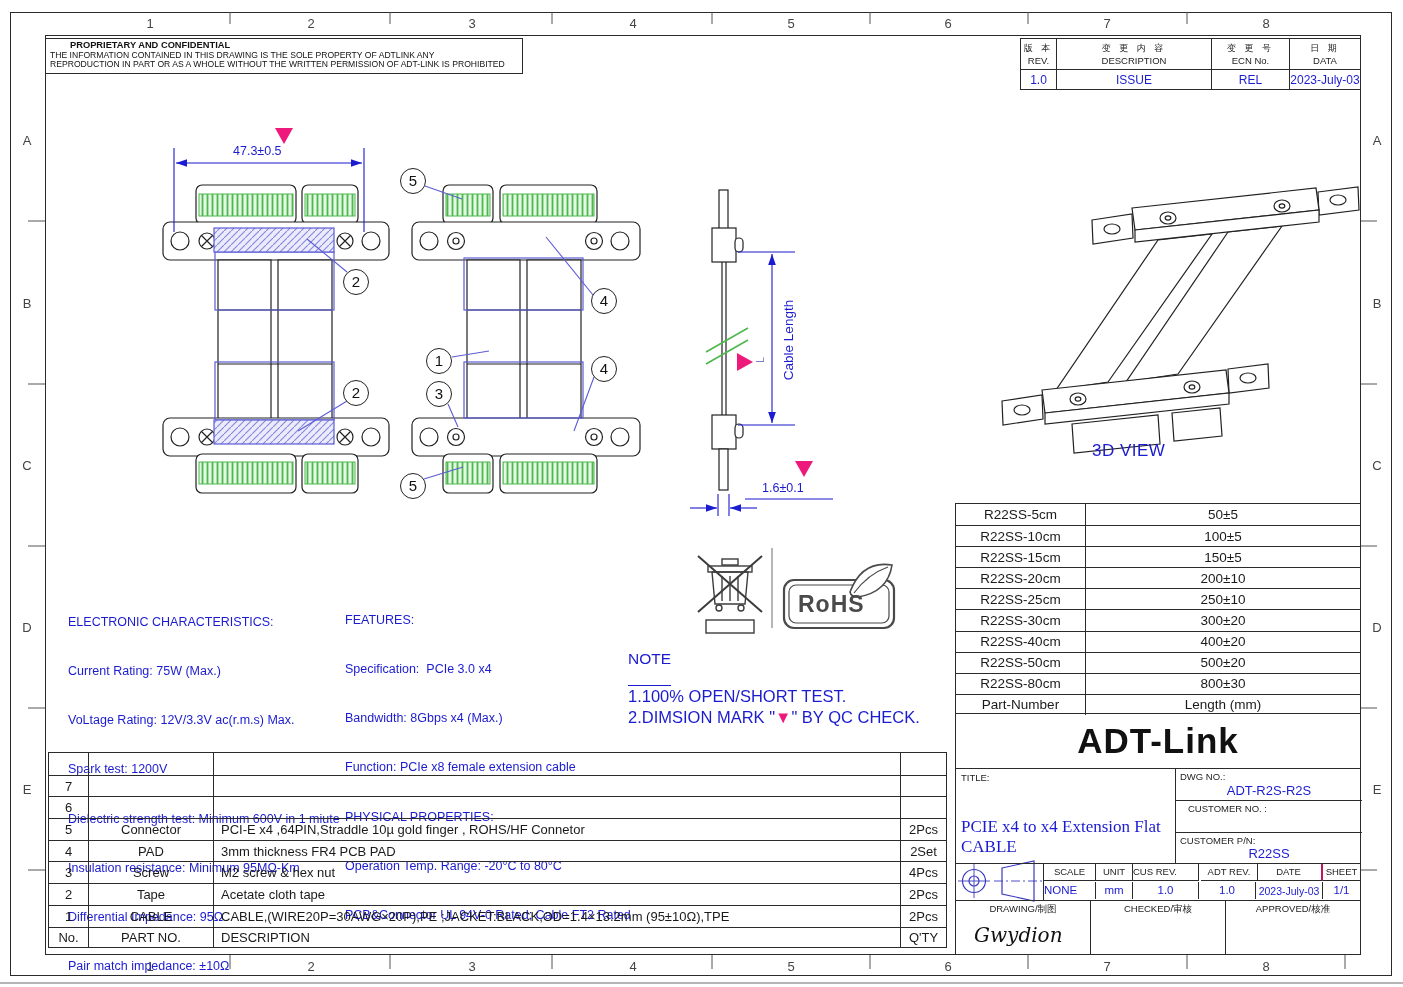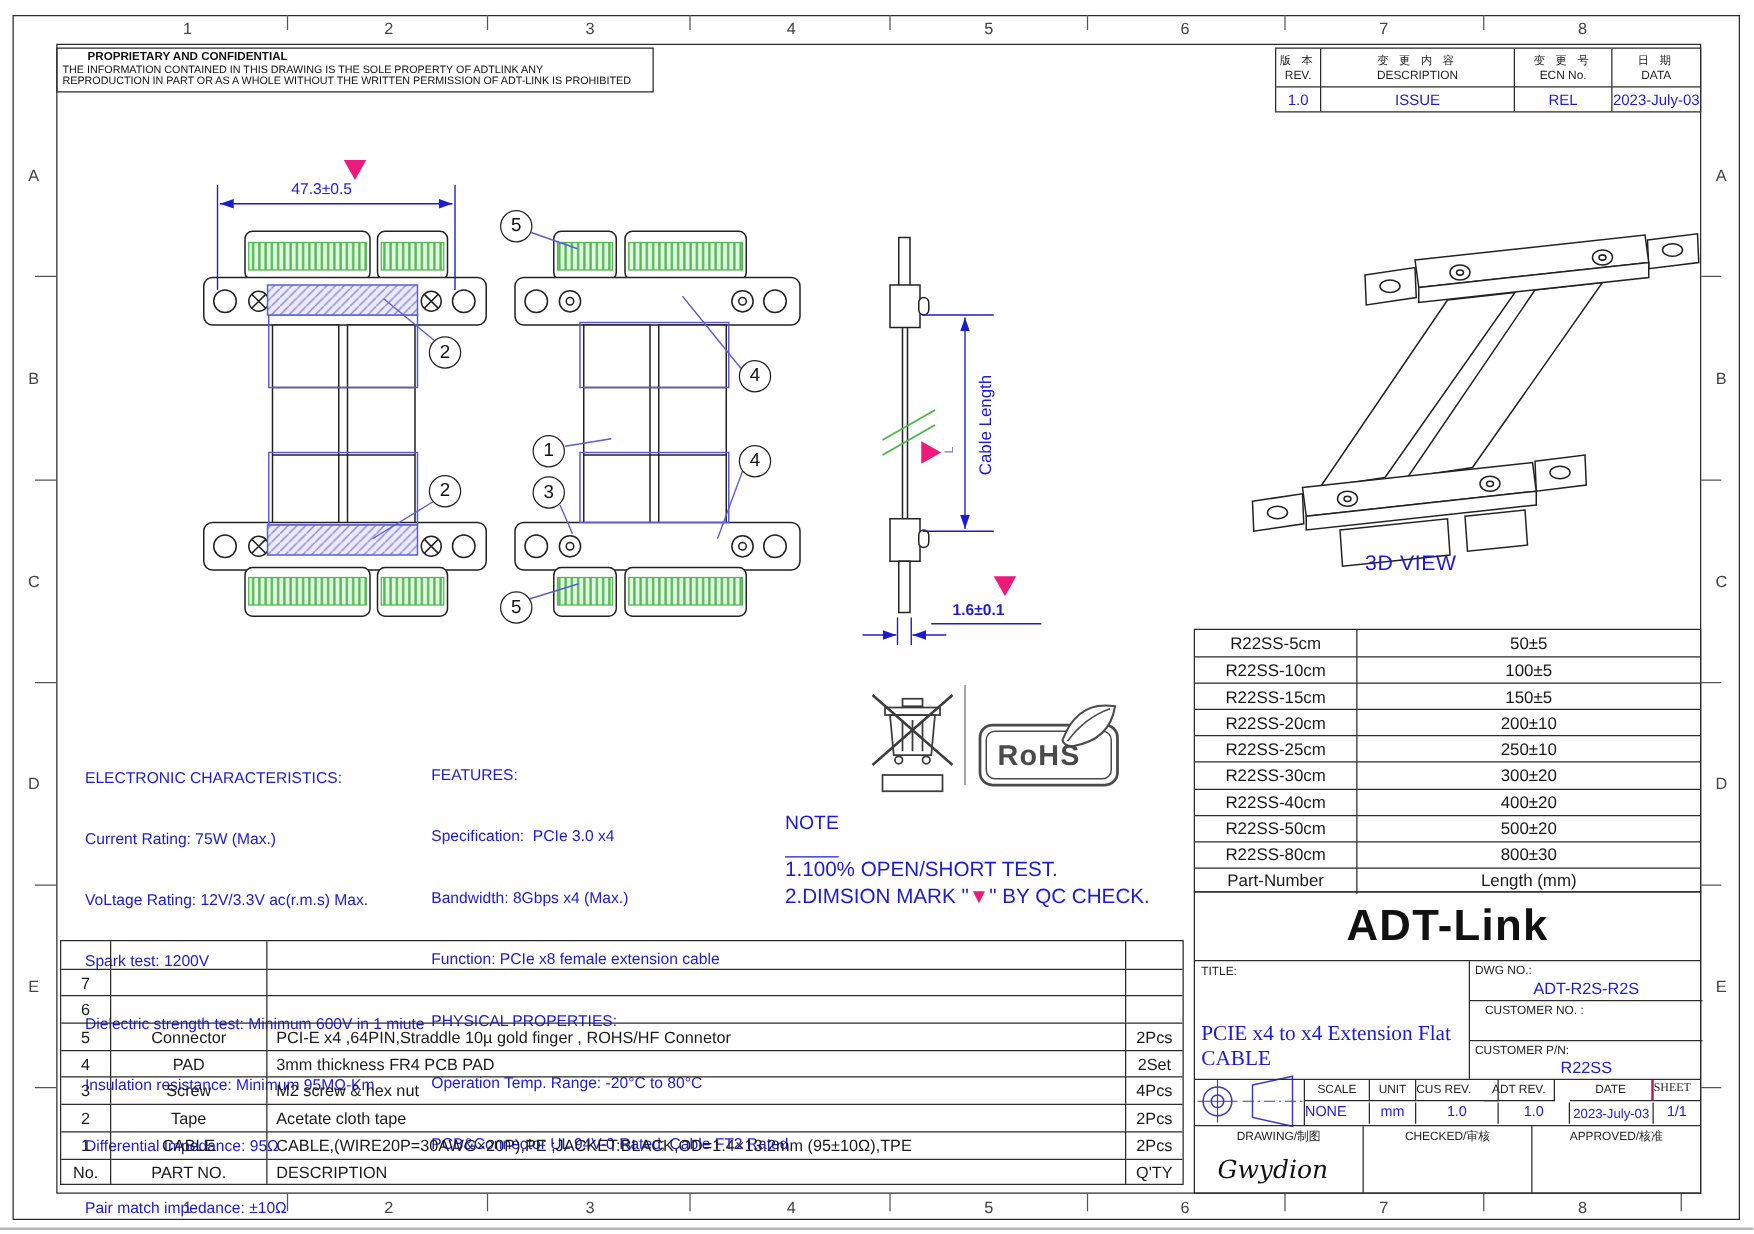--- a/index.html
+++ b/index.html
@@ -299,21 +299,21 @@
   <div class="balloon" style="left:343px;top:269px;">2</div>
   <div class="balloon" style="left:343px;top:380px;">2</div>
   <div class="balloon" style="left:400px;top:168px;">5</div>
   <div class="balloon" style="left:591px;top:288px;">4</div>
   <div class="balloon" style="left:426px;top:348px;">1</div>
   <div class="balloon" style="left:426px;top:381px;">3</div>
   <div class="balloon" style="left:591px;top:356px;">4</div>
   <div class="balloon" style="left:400px;top:473px;">5</div>
 
   <div class="dimtxt" style="left:233px;top:144px;">47.3±0.5</div>
-  <div class="dimtxt" style="left:762px;top:481px;font-weight:bold;">1.6±0.1</div>
+  <div class="dimtxt" style="left:762px;top:481px;">1.6±0.1</div>
   <div class="dimtxt rot" style="left:788px;top:340px;font-size:13.5px;">Cable Length</div>
   <div class="lmark rot" style="left:760px;top:360px;">L</div>
   <div class="v3d" style="left:1092px;top:441px;">3D VIEW</div>
   <div class="rohs-text" style="left:798px;top:591px;">RoHS</div>
 
   <div class="prop">
     <div class="t">PROPRIETARY AND CONFIDENTIAL</div>
     <div>THE INFORMATION CONTAINED IN THIS DRAWING IS THE SOLE PROPERTY OF ADTLINK ANY</div>
     <div>REPRODUCTION IN PART OR AS A WHOLE WITHOUT THE WRITTEN PERMISSION OF ADT-LINK IS PROHIBITED</div>
   </div>
@@ -447,23 +447,23 @@
     <div class="cell" style="left:220px;top:119px;width:186px;height:30px;">
       <div class="lab" style="position:absolute;left:4px;top:2px;">CUSTOMER P/N:</div>
       <div class="bval" style="position:absolute;left:0;top:13px;width:100%;text-align:center;font-size:13px;">R22SS</div>
     </div>
 
     <div class="cell" style="left:0;top:149px;width:100%;height:38px;border-top:1.2px solid #2b2b2b;border-bottom:1.2px solid #2b2b2b;box-sizing:border-box;">
       <div class="cell" style="left:0;top:0;width:88px;height:36px;border-right:1px solid #2b2b2b;"></div>
       <div class="cell lab" style="left:88px;top:0;width:52px;height:17px;border-right:1px solid #2b2b2b;border-bottom:1px solid #2b2b2b;text-align:center;padding-top:2px;">SCALE</div>
       <div class="cell lab" style="left:140px;top:0;width:37px;height:17px;border-right:1px solid #2b2b2b;border-bottom:1px solid #2b2b2b;text-align:center;padding-top:2px;">UNIT</div>
       <div class="cell lab" style="left:177px;top:0;width:66px;height:17px;border-right:1px solid #2b2b2b;border-bottom:1px solid #2b2b2b;padding-top:2px;">CUS REV.</div>
-      <div class="cell lab" style="left:231px;top:0;width:57px;height:17px;border-right:1px solid #2b2b2b;border-bottom:1px solid #2b2b2b;text-align:center;padding-top:2px;">ADT REV.</div>
+      <div class="cell lab" style="left:245px;top:0;width:57px;height:17px;border-right:1px solid #2b2b2b;border-bottom:1px solid #2b2b2b;text-align:center;padding-top:2px;">ADT REV.</div>
       <div class="cell lab" style="left:300px;top:0;width:67px;height:17px;border-right:2px solid #be185d;border-bottom:1px solid #2b2b2b;text-align:center;padding-top:2px;">DATE</div>
-      <div class="cell lab" style="left:367px;top:0;width:37px;height:17px;border-bottom:1px solid #2b2b2b;text-align:left;padding-top:2px;font-family:Liberation Serif, serif;">SHEET</div>
+      <div class="cell lab" style="left:367px;top:0;width:37px;height:17px;border-bottom:1px solid #2b2b2b;text-align:center;padding-top:2px;">SHEET</div>
       <div class="cell bval" style="left:88px;top:18px;width:52px;height:17px;border-right:1px solid #2b2b2b;text-align:left;font-size:11.5px;padding-top:2px;">NONE</div>
       <div class="cell bval" style="left:140px;top:18px;width:37px;height:17px;border-right:1px solid #2b2b2b;text-align:center;font-size:11.5px;padding-top:2px;">mm</div>
       <div class="cell bval" style="left:177px;top:18px;width:66px;height:17px;border-right:1px solid #2b2b2b;text-align:center;font-size:11.5px;padding-top:2px;">1.0</div>
       <div class="cell bval" style="left:243px;top:18px;width:57px;height:17px;border-right:1px solid #2b2b2b;text-align:center;font-size:11.5px;padding-top:2px;">1.0</div>
       <div class="cell bval" style="left:300px;top:18px;width:67px;height:17px;border-right:1px solid #2b2b2b;text-align:center;font-size:10.5px;padding-top:3px;">2023-July-03</div>
       <div class="cell bval" style="left:367px;top:18px;width:37px;height:17px;text-align:center;font-size:11.5px;padding-top:2px;">1/1</div>
     </div>
 
     <div class="cell" style="left:0;top:187px;width:100%;height:53px;">
       <div class="cell" style="left:135px;top:0;width:135px;height:53px;border-right:1px solid #2b2b2b;">

